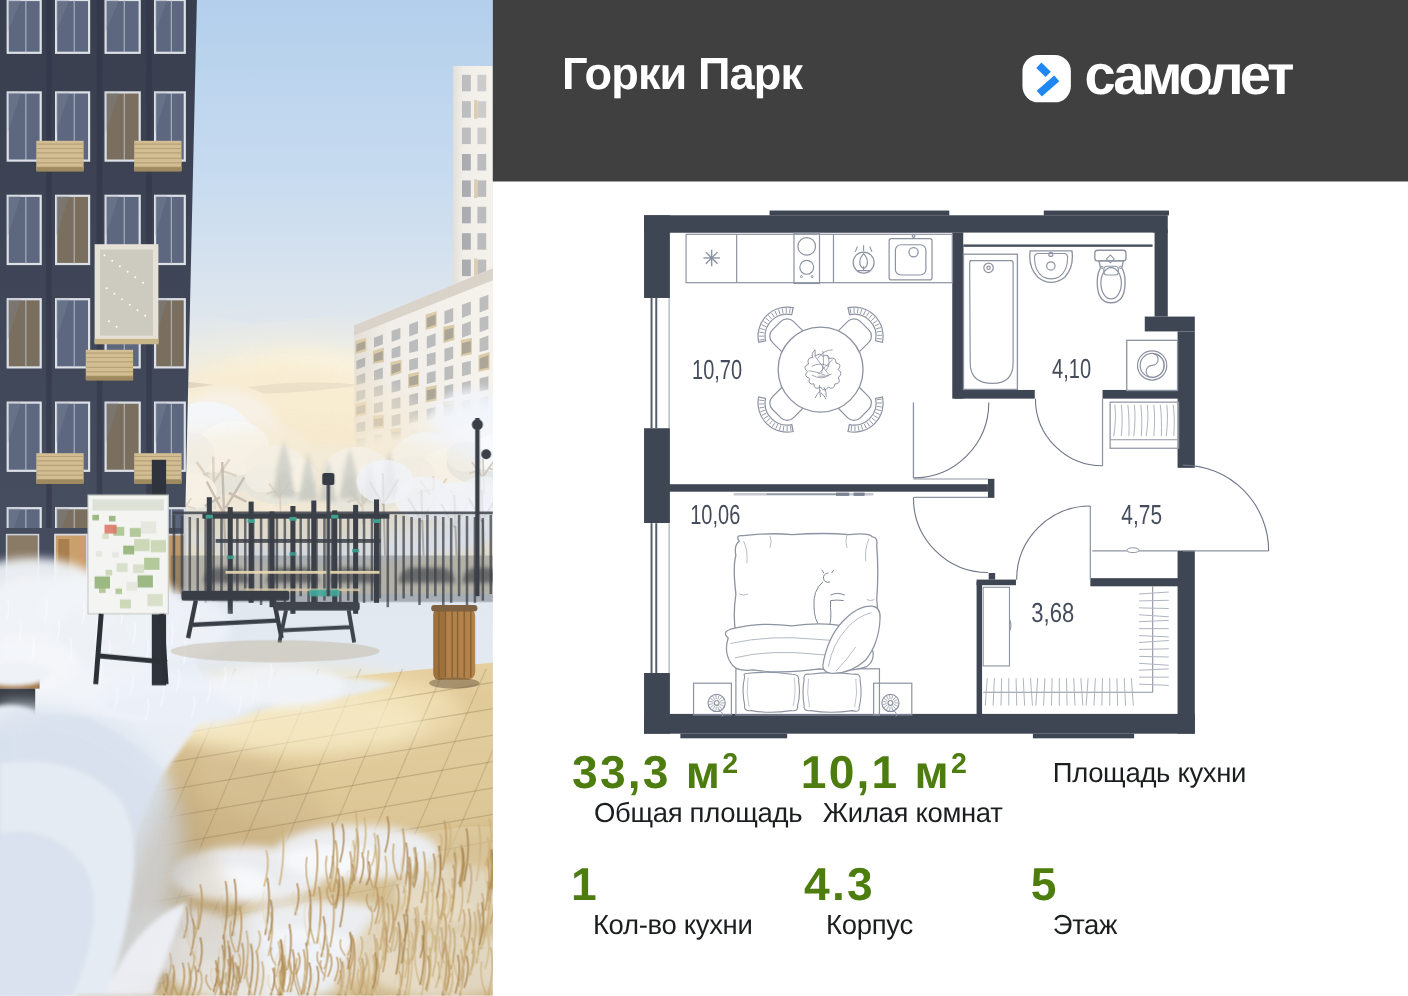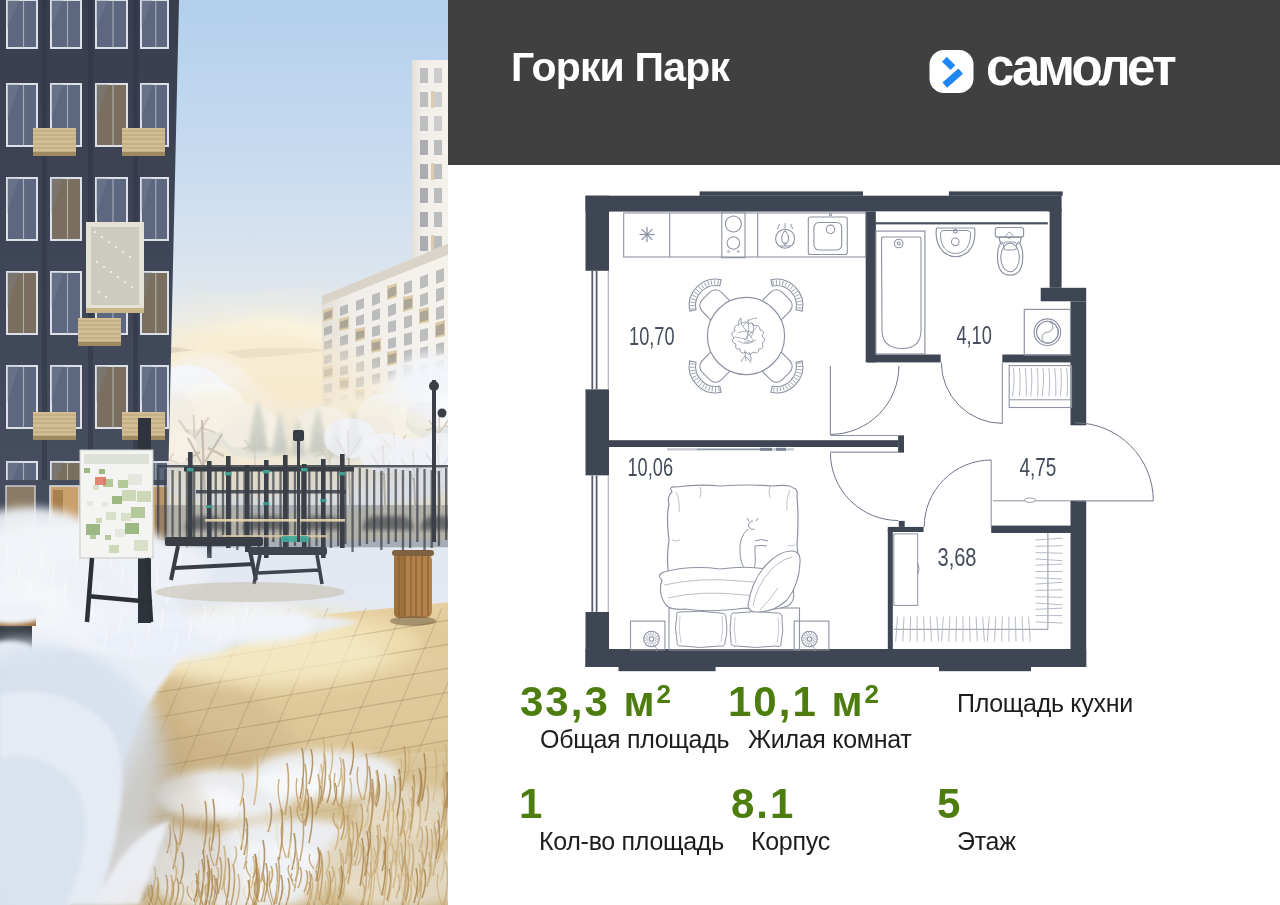--- a/index.html
+++ b/index.html
@@ -1298,21 +1298,21 @@
   </div>
 <div class="stats" style="left:728px;top:684px">
     <div class="val">10,1 м<sup>2</sup></div>
     <div class="lbl">Жилая комнат</div>
   </div>
 <div class="stats" style="left:937px;top:684px">
     <div class="lbl">Площадь кухни</div>
   </div>
 <div class="stats" style="left:519px;top:786px">
     <div class="val">1</div>
-    <div class="lbl">Кол-во площадь</div>
+    <div class="lbl">Кол-во кухни</div>
   </div>
 <div class="stats" style="left:731px;top:786px">
-    <div class="val">8.1</div>
+    <div class="val">4.3</div>
     <div class="lbl">Корпус</div>
   </div>
 <div class="stats" style="left:937px;top:786px">
     <div class="val">5</div>
     <div class="lbl">Этаж</div>
   </div>
 </body></html>

